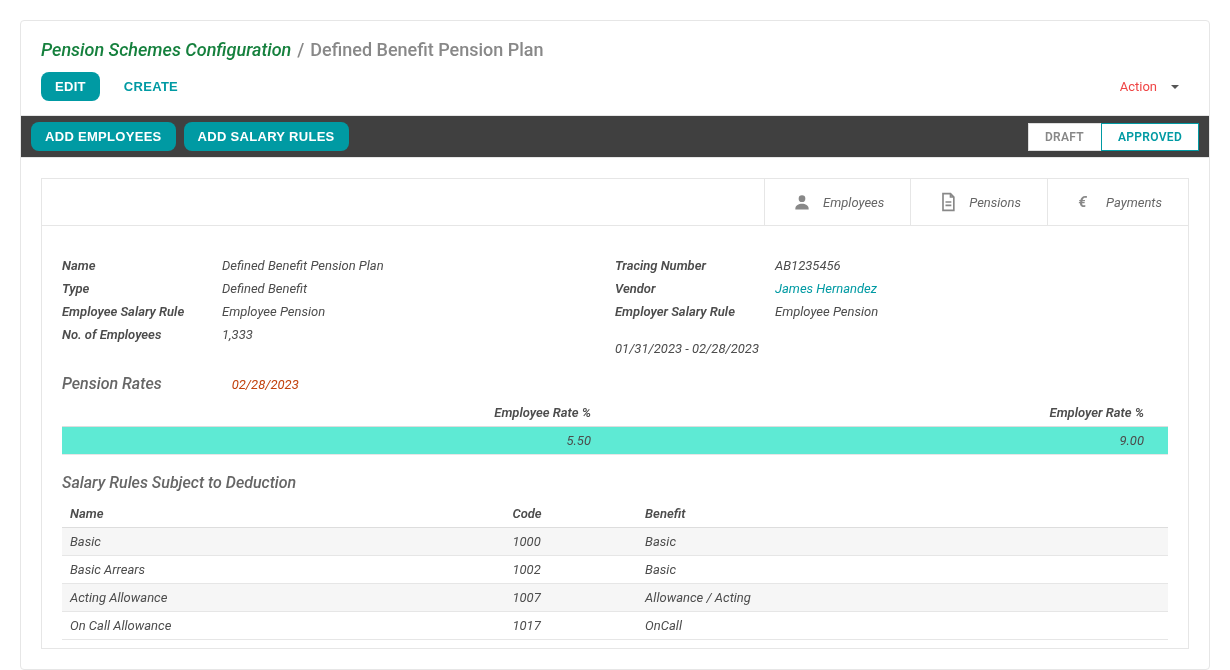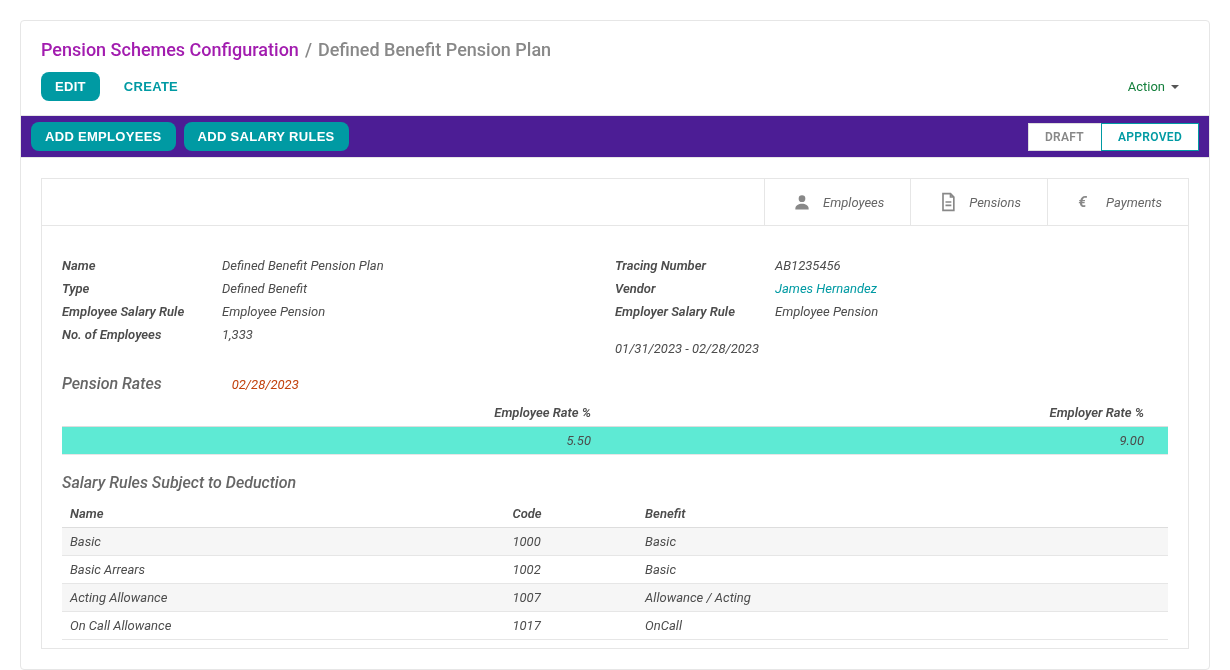--- a/index.html
+++ b/index.html
@@ -1,32 +1,32 @@
 <!DOCTYPE html>
 <html><head>
 <meta charset="utf-8">
 <style>
 * { box-sizing: border-box; margin: 0; padding: 0; }
 body { font-family: -apple-system, BlinkMacSystemFont, "Segoe UI", Roboto, "Helvetica Neue", Arial, sans-serif; background: #fff; color: #4c4c4c; font-size: 13px; }
 .page { width: 1230px; margin: 0 auto; padding: 20px; }
 .container { border: 1px solid #e6e6e6; border-radius: 4px; background: #fff; overflow: hidden; }
 
 .breadcrumb { padding: 18px 20px 8px 20px; font-size: 18px; font-weight: 500; display: flex; gap: 6px; align-items: center; }
-.breadcrumb .bc-link { color: #a21caf; }
+.breadcrumb .bc-link { color: #15803d; font-style: italic; }
 .breadcrumb .bc-sep, .breadcrumb .bc-current { color: #888; }
 
 .toolbar { display: flex; align-items: center; justify-content: space-between; padding: 4px 20px 14px 20px; }
 .toolbar-left { display: flex; gap: 10px; align-items: center; }
 .btn { border: none; background: none; cursor: pointer; font-size: 13px; font-weight: 600; padding: 7px 14px; border-radius: 8px; letter-spacing: 0.3px; }
 .btn-primary { background: #009aa3; color: #fff; }
 .btn-link { color: #009aa3; background: transparent; }
-.action-menu { display: flex; align-items: center; gap: 6px; color: #15803d; cursor: pointer; padding: 6px 10px; }
+.action-menu { display: flex; align-items: center; gap: 14px; color: #ef4444; cursor: pointer; padding: 6px 10px; }
 .caret { width: 0; height: 0; border-left: 4px solid transparent; border-right: 4px solid transparent; border-top: 4px solid #555; }
 
-.statusbar { display: flex; align-items: center; justify-content: space-between; background: #4c1d95; border-top: 1px solid #e6e6e6; border-bottom: 1px solid #e6e6e6; padding: 6px 10px; }
+.statusbar { display: flex; align-items: center; justify-content: space-between; background: #404040; border-top: 1px solid #e6e6e6; border-bottom: 1px solid #e6e6e6; padding: 6px 10px; }
 .statusbar-left { display: flex; gap: 8px; }
 .statusbar-right { display: flex; align-items: center; }
 .status-step { position: relative; padding: 6px 16px; font-size: 12px; font-weight: 600; letter-spacing: 0.3px; color: #888; background: #fff; border: 1px solid #ddd; }
 .status-step.first::after {
   content: ""; position: absolute; right: -10px; top: -1px; bottom: -1px; width: 0; height: 0;
   border-top: 14px solid transparent; border-bottom: 14px solid transparent; border-left: 10px solid #fff;
 }
 .status-step.active { color: #009aa3; border-color: #009aa3; }
 
 .card { margin: 20px; border: 1px solid #e6e6e6; font-style: italic; }

